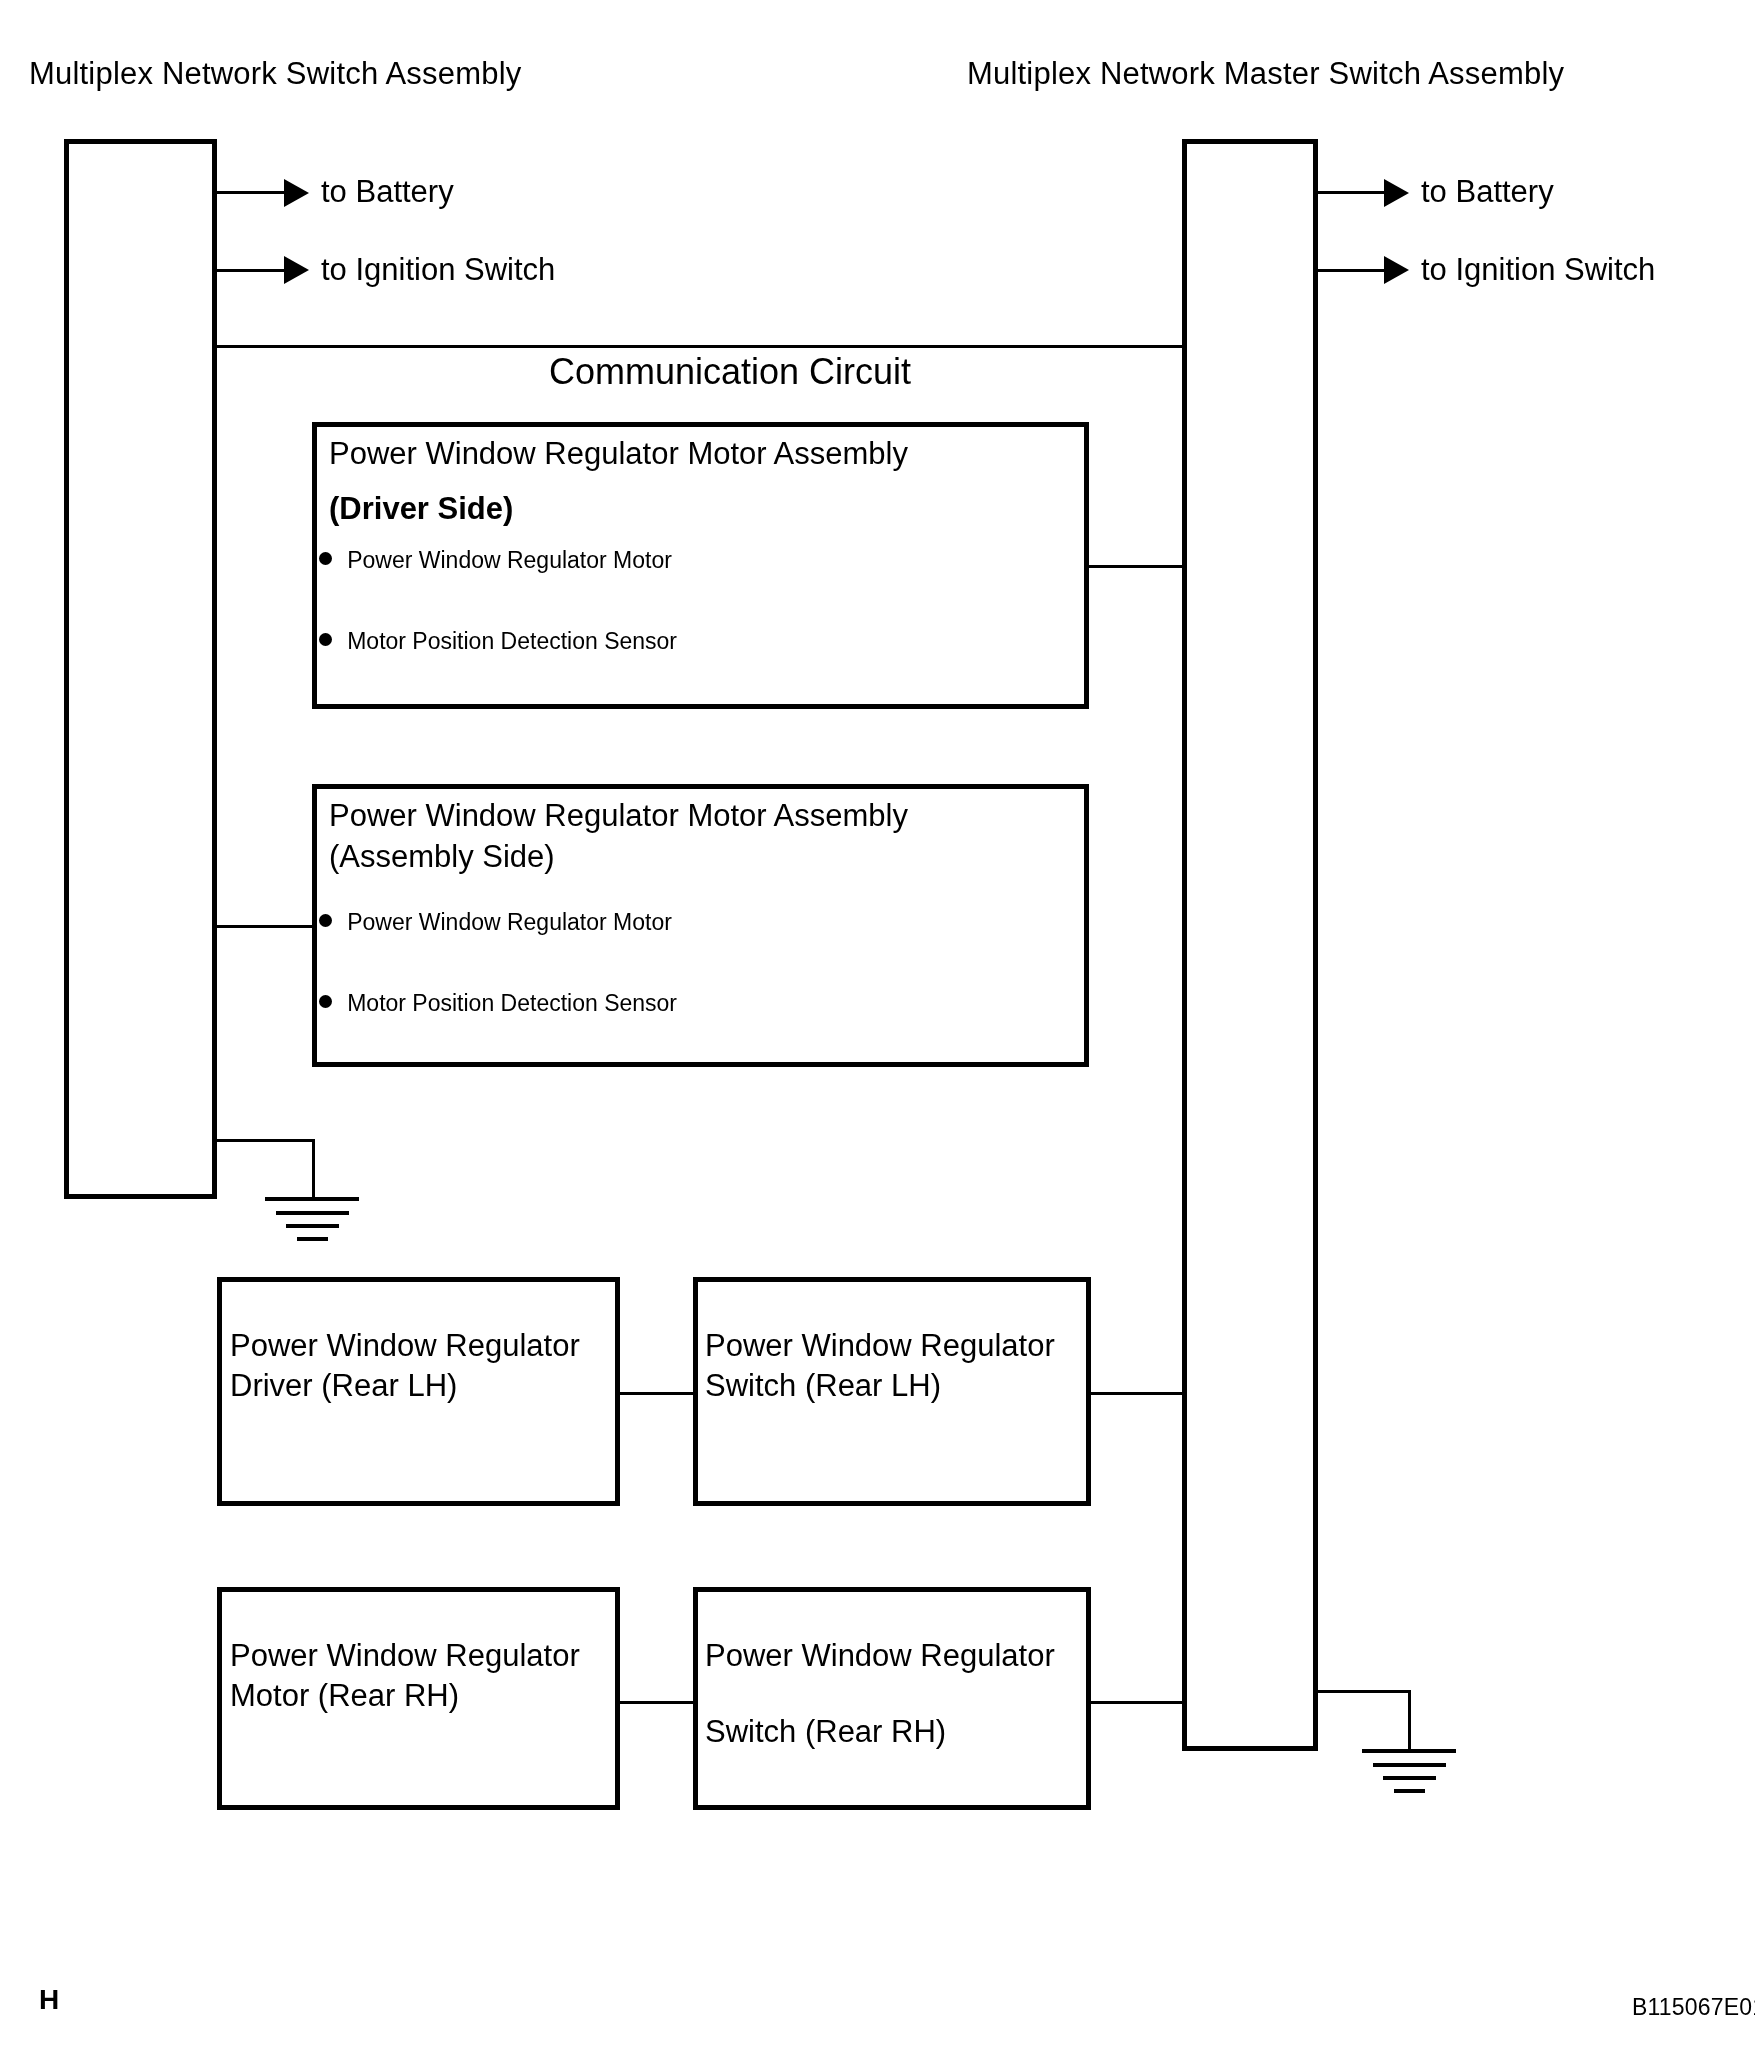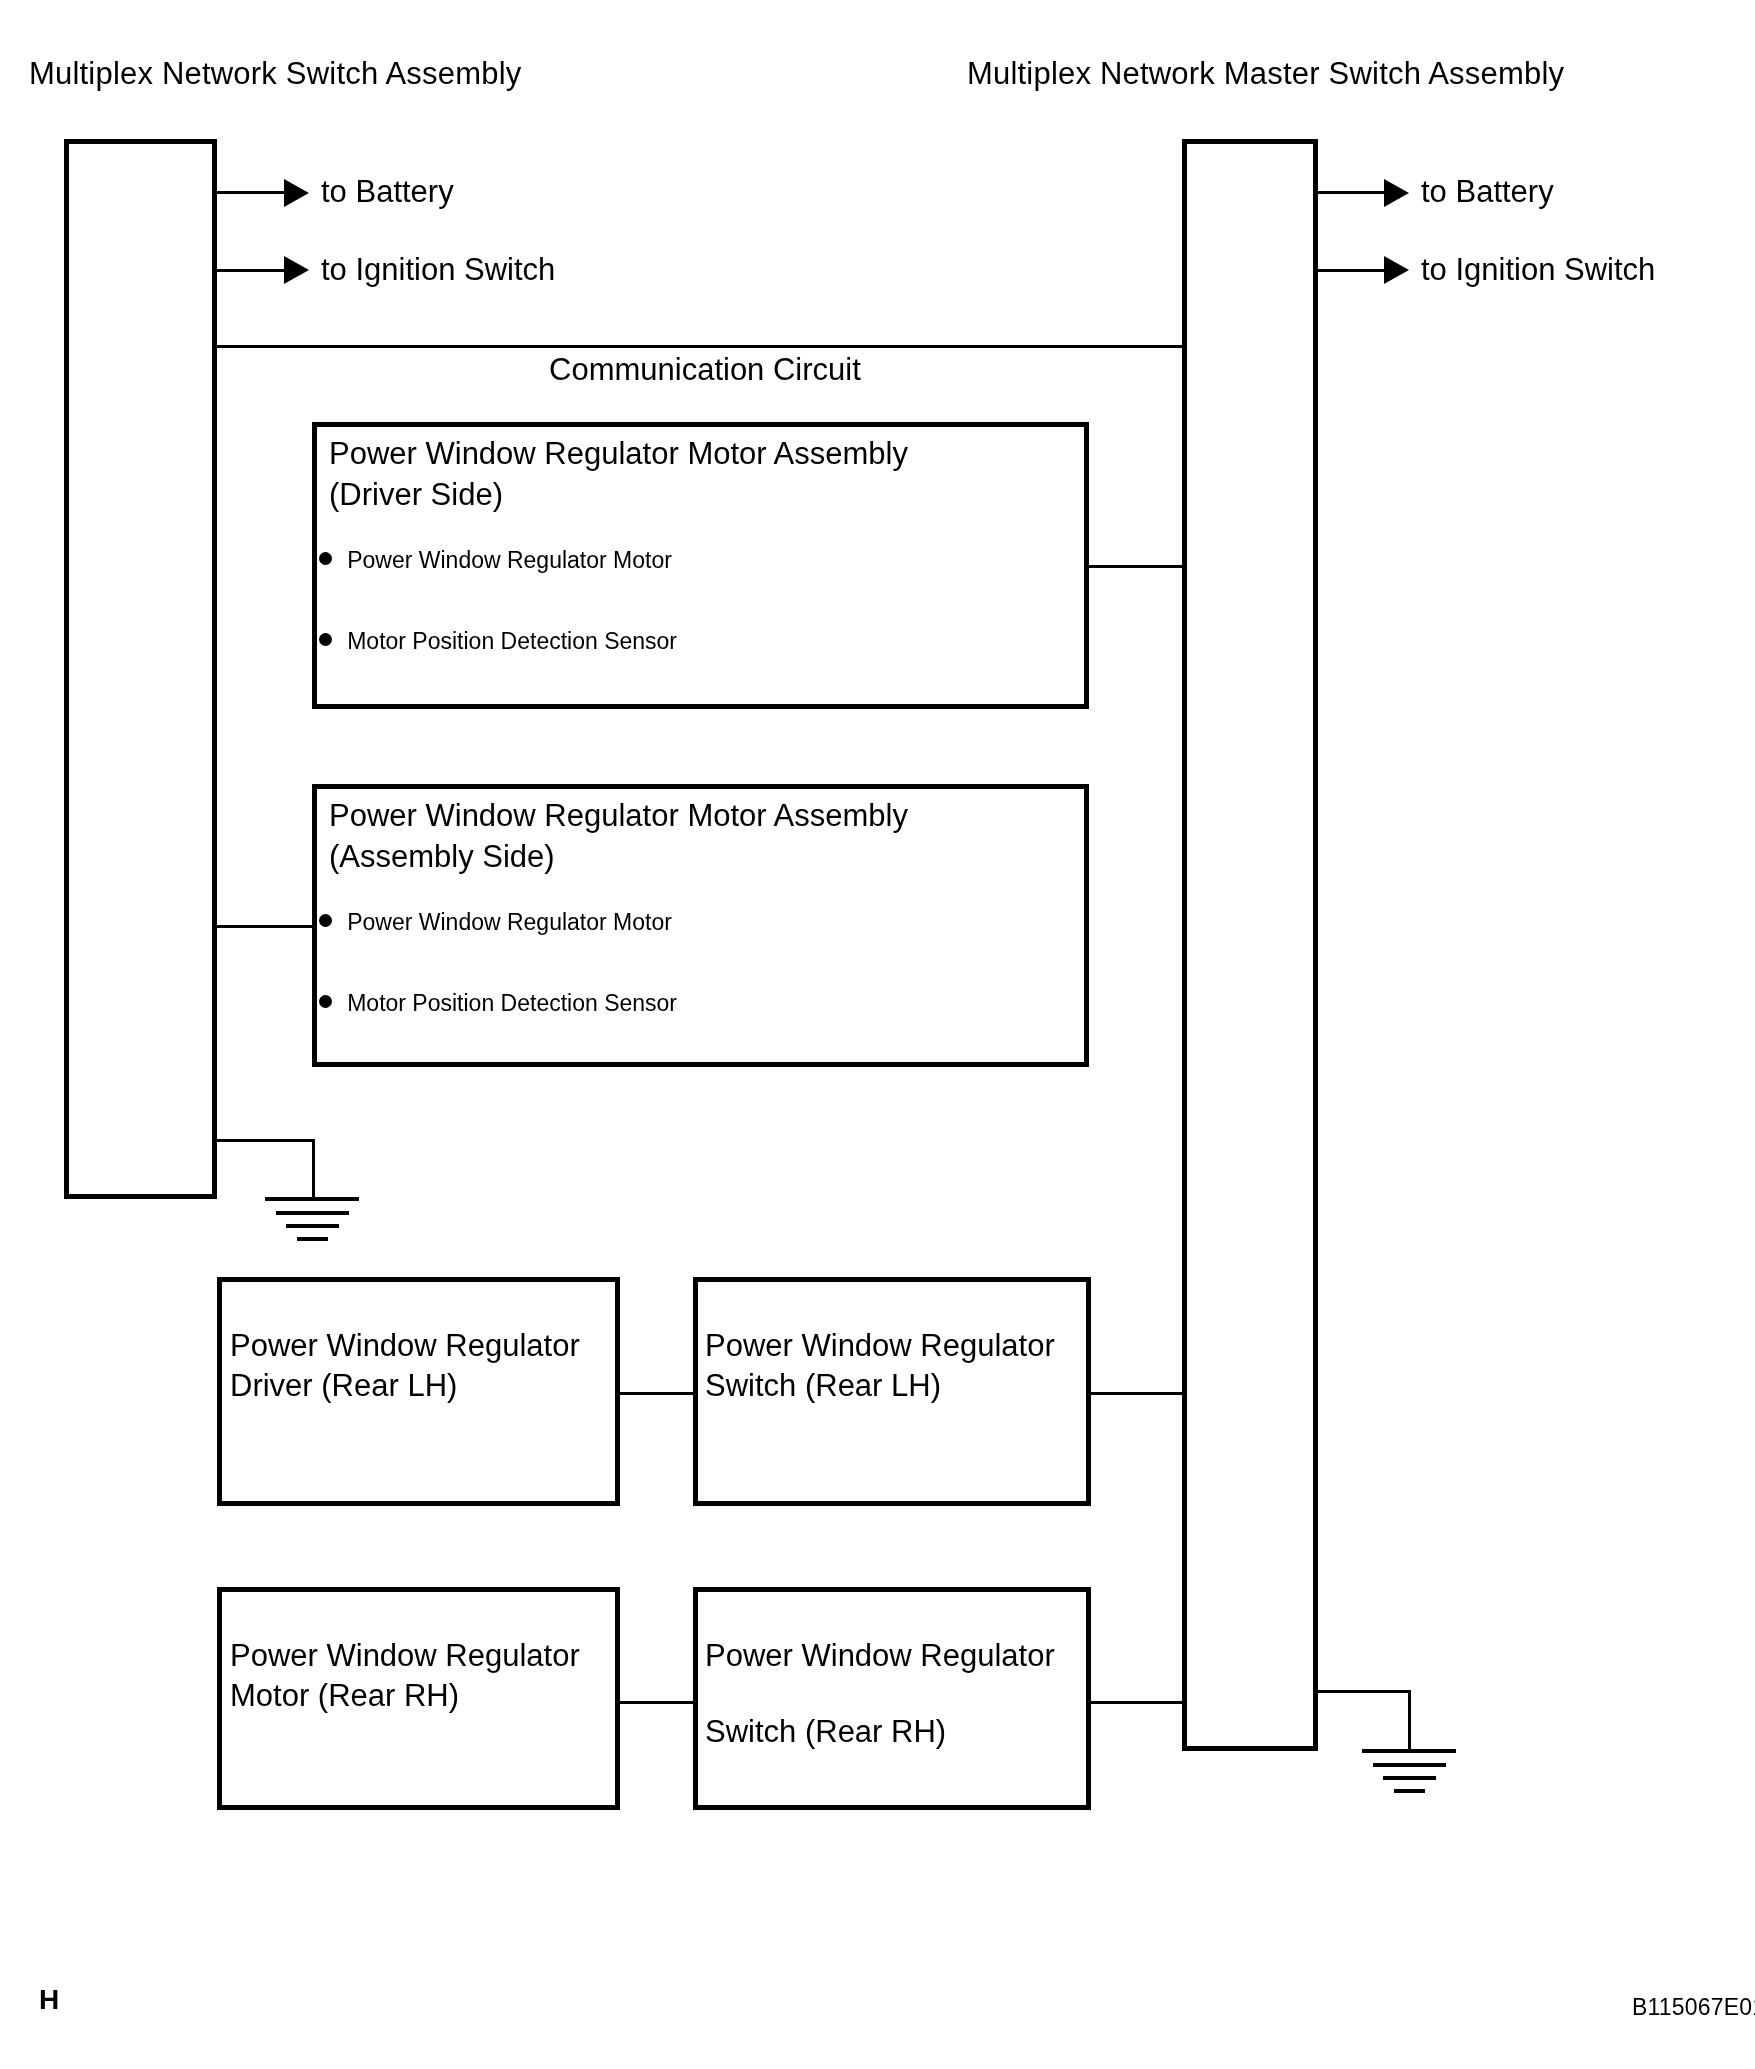--- a/index.html
+++ b/index.html
@@ -23,21 +23,21 @@
   .label{position:absolute;white-space:nowrap;line-height:1.0;}
 
   
   .title{
     font-size:31px;
     letter-spacing:0.2px;
   }
 
   
   .arrow-label{font-size:31px;}
-  .comm-label{font-size:31px;}
+  .comm-label{font-size:36px;}
   .boxtext{
     position:absolute;
     font-size:31px;
     line-height:41px;
     white-space:nowrap;
   }
   .bullet-row{
     position:absolute;
     font-size:23px;
     white-space:nowrap;
@@ -101,21 +101,21 @@
   <div class="hline" style="left:1318px; top:269px; width:79px;"></div>
   <div class="arrowhead" style="left:1384px; top:256px;"></div>
   <div class="label arrow-label" style="left:1421px; top:254px;">to Ignition Switch</div>
 
   <div class="hline" style="left:217px; top:345px; width:967px;"></div>
   <div class="label comm-label" style="left:549px; top:354px;">Communication Circuit</div>
 
   <div class="rect" style="left:312px; top:422px; width:777px; height:287px;"></div>
 
   <div class="boxtext" style="left:329px; top:433px;">Power Window Regulator Motor Assembly</div>
-  <div class="boxtext" style="left:329px; top:474px;">(Driver Side)</div>
+  <div class="boxtext" style="left:329px; top:488px;font-weight:bold;">(Driver Side)</div>
 
   <div class="bullet-row" style="left:319px; top:547px;">
     <span class="bullet-dot"></span><span>Power Window Regulator Motor</span>
   </div>
 
   <div class="bullet-row" style="left:319px; top:628px;">
     <span class="bullet-dot"></span><span>Motor Position Detection Sensor</span>
   </div>
 
   <div class="hline" style="left:1089px; top:565px; width:95px;"></div>

